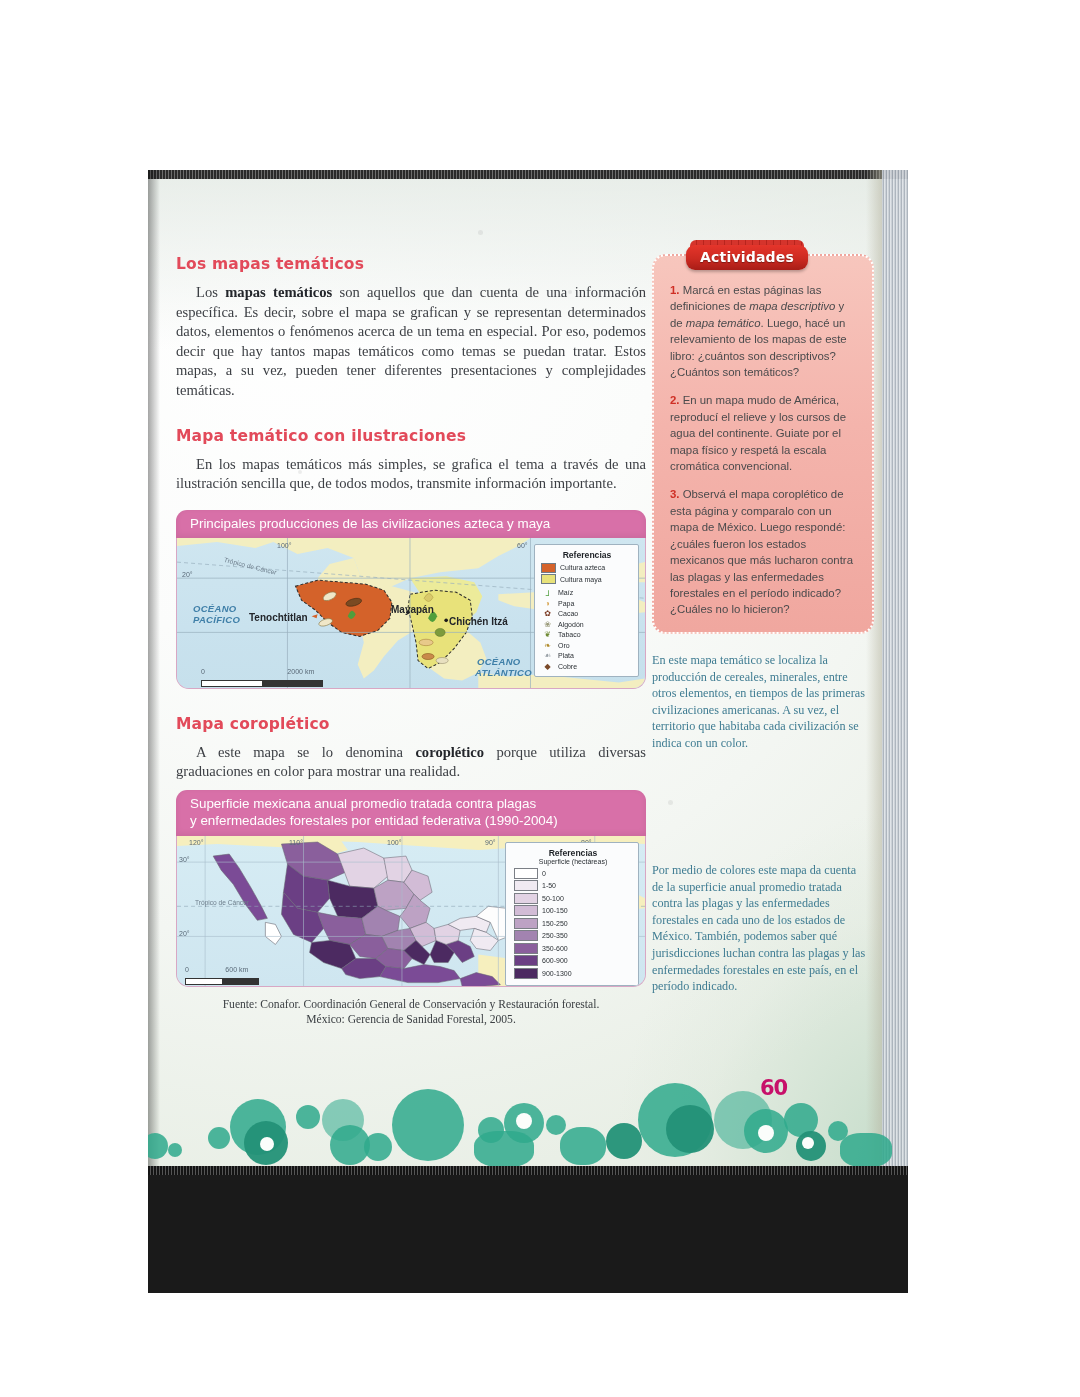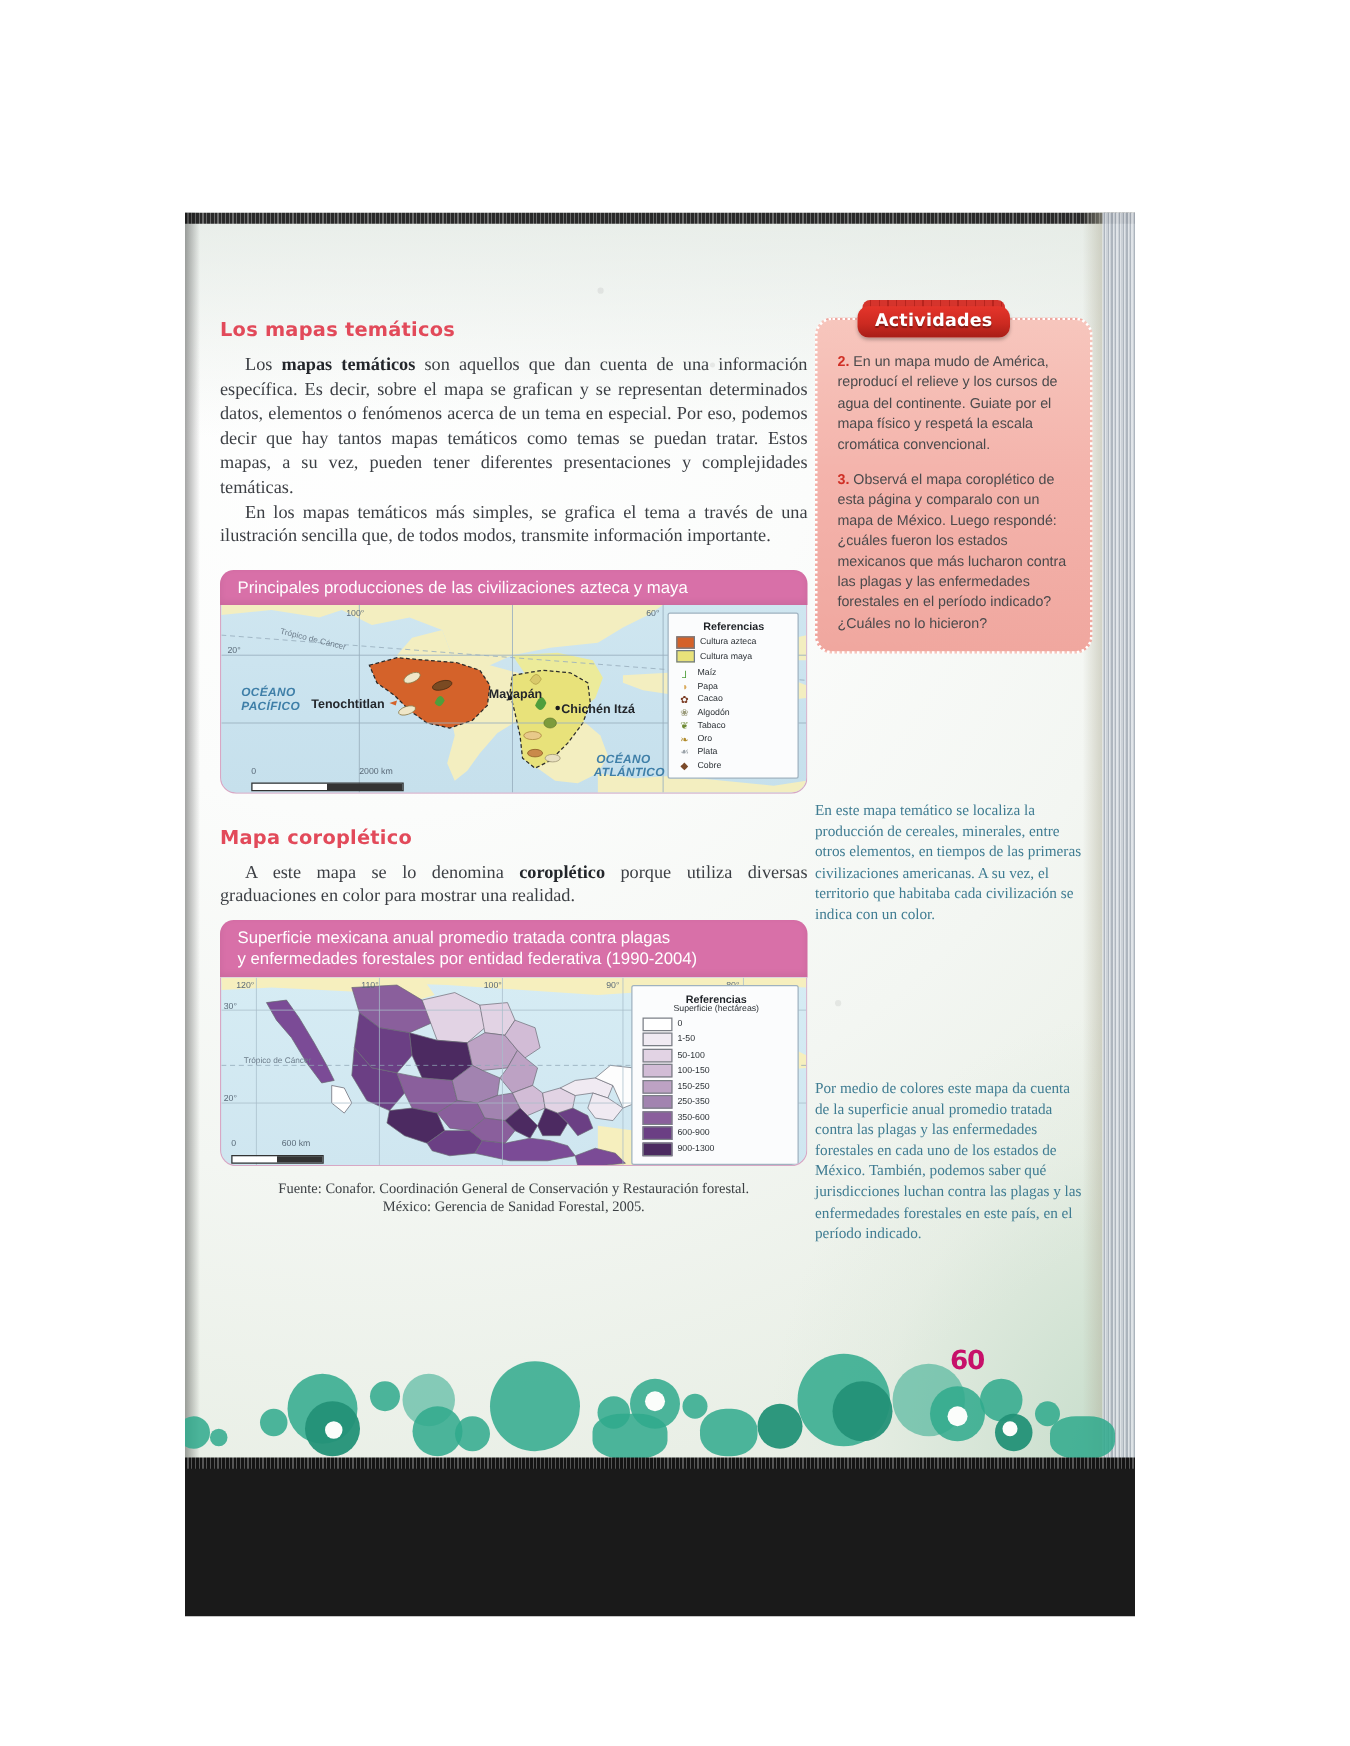--- a/index.html
+++ b/index.html
@@ -100,21 +100,21 @@
      background:linear-gradient(180deg,#f7c6bd 0%,#f4b4ac 45%,#f0a79f 100%);
      border:2px dotted #ffffff;}
   .act-item{font-family:"Liberation Sans",sans-serif;font-size:11.4px;line-height:16.4px;
      color:#4a4a4c;margin:0 0 12px 0;}
   .act-item:last-child{margin-bottom:0;}
   .act-item b{color:#cf2f25;font-weight:700;}
   .act-item i{font-style:italic;}
 
   .side-cap{font-family:"Liberation Serif",serif;font-size:12.2px;line-height:16.6px;
      color:#3f7c92;margin:0;}
-  #side-cap-1{position:absolute;left:0;top:400px;width:218px;}
+  #side-cap-1{position:absolute;left:0;top:412px;width:218px;}
   #side-cap-2{position:absolute;left:0;top:622px;width:218px;}
 
   
   #footer-deco{position:absolute;left:148px;top:1055px;width:760px;height:122px;overflow:hidden;pointer-events:none;}
   .bub{position:absolute;border-radius:50%;background:#2fa98c;opacity:.85;}
   .bub.l{opacity:.55;}
   .bub.d{opacity:.95;background:#239177;}
   .hole{position:absolute;border-radius:50%;background:#fbfdfb;}
   #page-num{position:absolute;left:760px;top:1076px;font-family:"DejaVu Sans",sans-serif;
      font-weight:700;font-size:21px;color:#c7106a;letter-spacing:-1px;}
@@ -138,20 +138,21 @@
   <div id="edge-right-soft"></div>
   <div id="edge-right"></div>
 </div>
 <div id="shadow-left"></div>
 
 <div class="col-main">
 
   <h2 class="sec">Los mapas temáticos</h2>
   <p class="body"><span>Los </span><b>mapas temáticos</b><span> son aquellos que dan cuenta de una información específica. Es decir, sobre el mapa se grafican y se representan determinados datos, elementos o fenómenos acerca de un tema en especial. Por eso, podemos decir que hay tantos mapas temáticos como temas se puedan tratar. Estos mapas, a su vez, pueden tener diferentes presentaciones y complejidades temáticas.</span></p>
 
+  <h2 class="sec" style="margin-top:26px;">Mapa temático con ilustraciones</h2>
   <p class="body">En los mapas temáticos más simples, se grafica el tema a través de una ilustración sencilla que, de todos modos, transmite información importante.</p>
 
   <div class="figure" style="margin-top:16px;border-radius:26px;">
     <div class="fig-title">Principales producciones de las civilizaciones azteca y maya</div>
     <div class="fig-frame">
       <div class="map1">
 
         <svg class="graticule" viewBox="0 0 466 150" preserveAspectRatio="none">
 
           <path d="M0,8 L40,4 L78,10 L96,4 L120,16 L150,10 L176,20 L186,46 L200,62 L214,48 L232,40 L262,34 L300,30 L320,18 L340,8 L352,0 L0,0 Z" fill="#f3eec0"></path>
@@ -402,20 +403,21 @@
 
 <div class="col-side">
 
   <div class="act-banner">
     <div class="bump"></div>
     <div class="body"></div>
     <span>Actividades</span>
   </div>
 
   <div class="act-box">
+    <p class="act-item"><b>1.</b><span> Marcá en estas páginas las definiciones de </span><i>mapa descriptivo</i><span> y de </span><i>mapa temático</i><span>. Luego, hacé un relevamiento de los mapas de este libro: ¿cuántos son descriptivos? ¿Cuántos son temáticos?</span></p>
     <p class="act-item"><b>2.</b><span> En un mapa mudo de América, reproducí el relieve y los cursos de agua del continente. Guiate por el mapa físico y respetá la escala cromática convencional.</span></p>
     <p class="act-item"><b>3.</b><span> Observá el mapa coroplético de esta página y comparalo con un mapa de México. Luego respondé: ¿cuáles fueron los estados mexicanos que más lucharon contra las plagas y las enfermedades forestales en el período indicado? ¿Cuáles no lo hicieron?</span></p>
   </div>
 
   <p class="side-cap" id="side-cap-1">En este mapa temático se localiza la producción de cereales, minerales, entre otros elementos, en tiempos de las primeras civilizaciones americanas. A su vez, el territorio que habitaba cada civilización se indica con un color.</p>
   <p class="side-cap" id="side-cap-2">Por medio de colores  este mapa da cuenta de la superficie anual promedio tratada contra las plagas y las enfermedades forestales en cada uno de los estados de México. También, podemos saber qué jurisdicciones luchan contra las plagas y las enfermedades forestales en este país, en el período indicado.</p>
 </div>
 
 <div id="footer-deco">
   <div class="bub" style="left:60px;top:72px;width:22px;height:22px;"></div>

